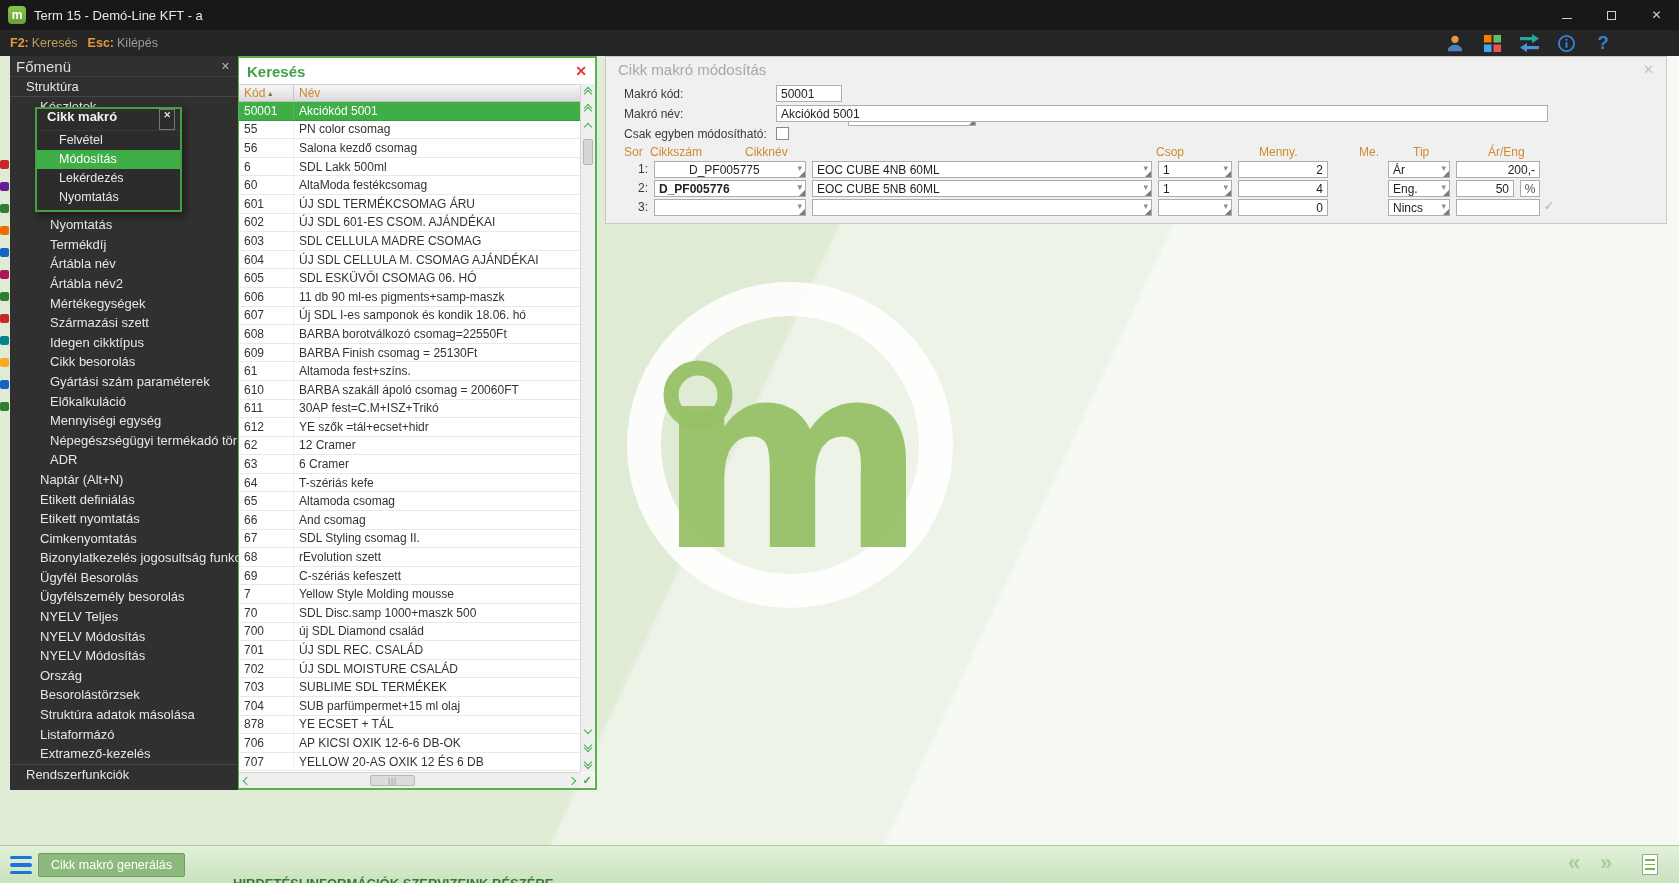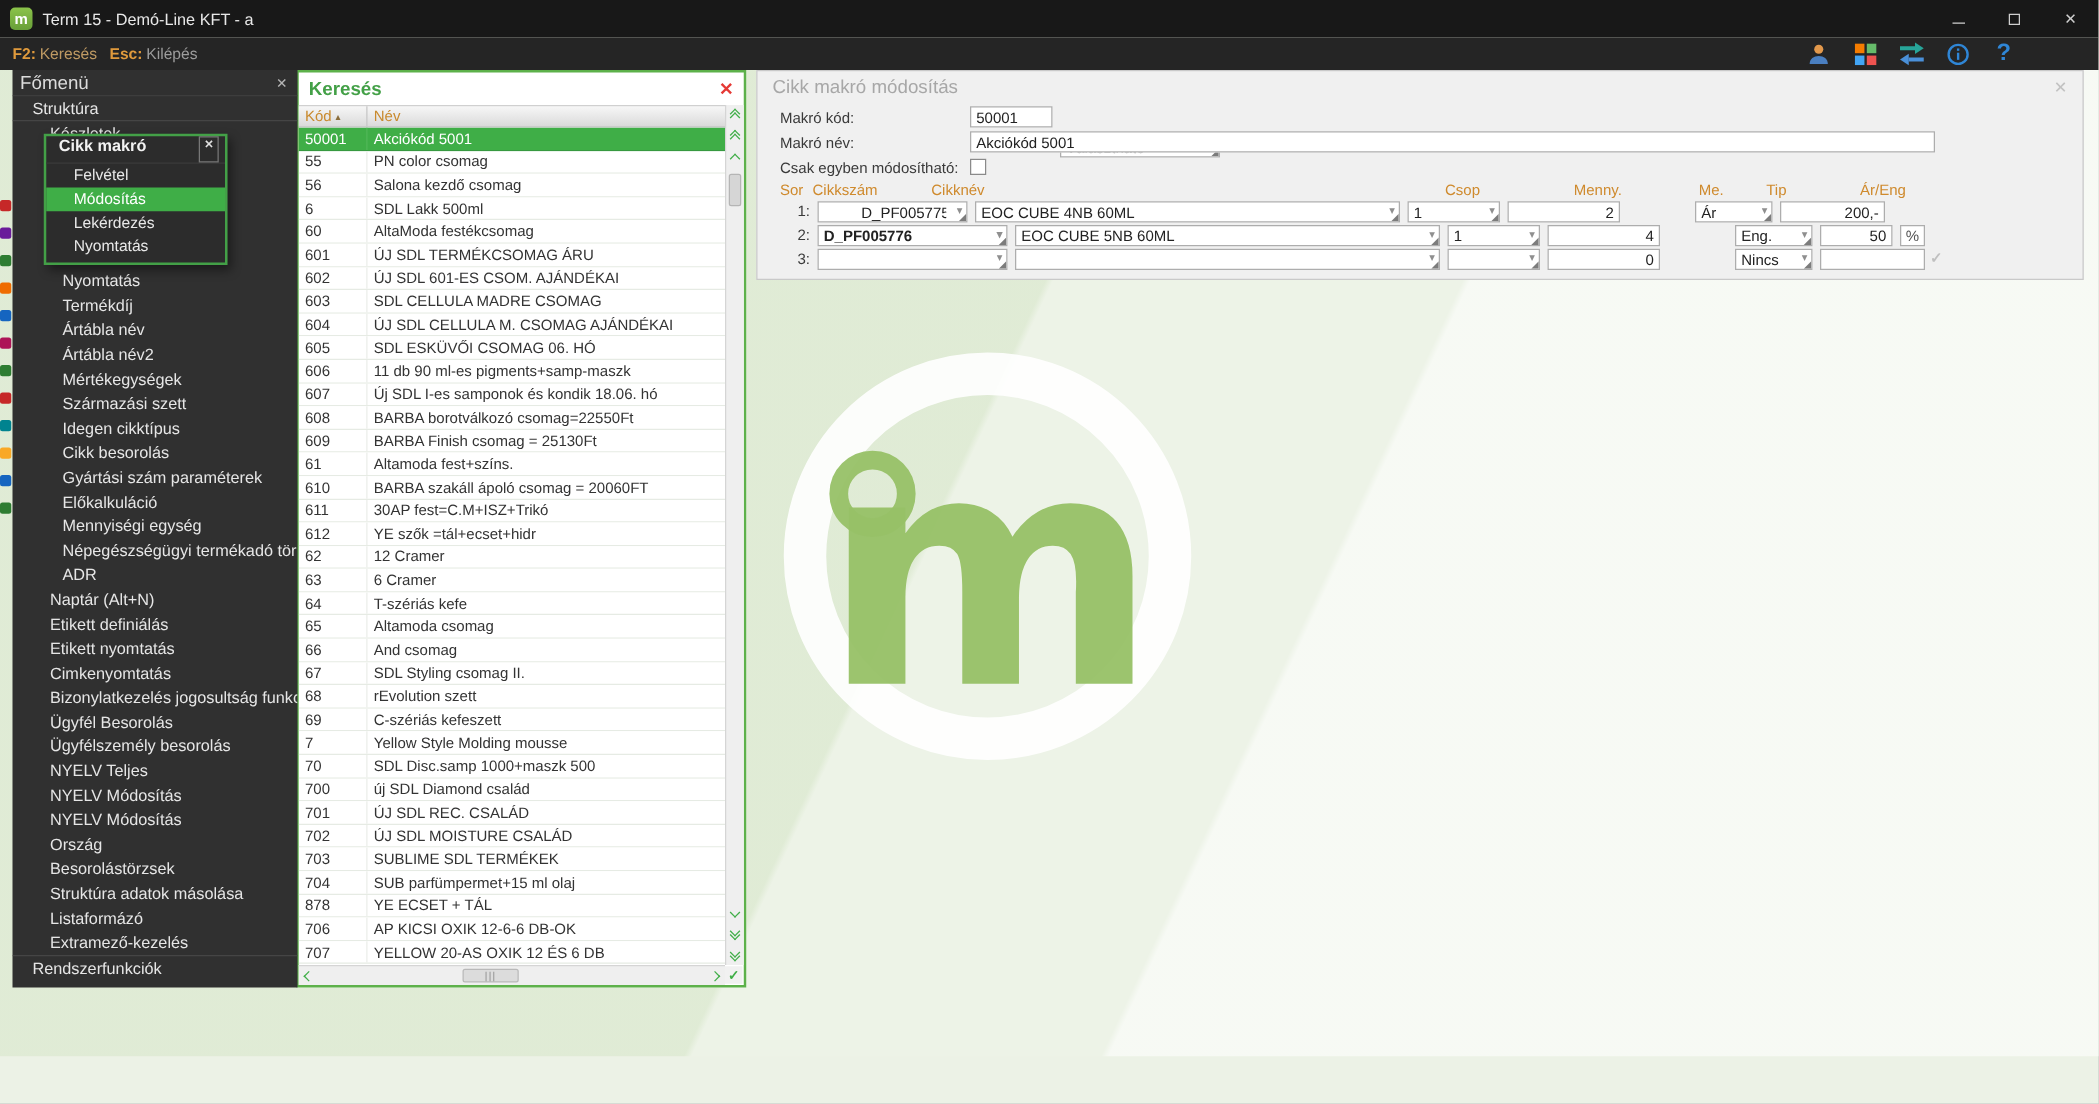--- a/index.html
+++ b/index.html
@@ -506,21 +506,21 @@
       <span style="left:550px">Csop</span>
       <span style="left:653px">Menny.</span>
       <span style="left:753px">Me.</span>
       <span style="left:807px">Tip</span>
       <span style="left:882px">Ár/Eng</span>
     </div>
 
     <div class="grows">
         <div class="grow">
           <div class="gsor">1:</div>
-          <div class="combo" style="width: 120px; padding-left: 34px;">
+          <div class="combo" style="width: 152px; padding-left: 34px;">
             <span class="cval">D_PF005775</span>
             <span class="arr">▾</span>
             <i class="grab"></i>
           </div>
           <div class="combo" style="width: 340px;">
             <span class="cval">EOC CUBE 4NB 60ML</span>
             <span class="arr">▾</span>
             <i class="grab"></i>
           </div>
           <div class="combo" style="width: 74px;">
@@ -587,14 +587,30 @@
             <span class="cval">Nincs</span>
             <span class="arr">▾</span>
             <i class="grab"></i>
           </div>
           <div class="tin r" style="width: 84px;"></div>
         </div>
       </div>
     <div class="fp-check">✓</div>
   </div>
 
+  <div class="bottombar">
+    <div class="hamburger">
+        <i></i>
+        <i></i>
+        <i></i>
+      </div>
+    <div class="gen-btn">Cikk makró generálás</div>
+    <div class="ticker">HIRDETÉSI INFORMÁCIÓK SZERVIZEINK RÉSZÉRE</div>
+    <div class="nav-prev">«</div>
+    <div class="nav-next">»</div>
+    <div class="doc-icon">
+        <i></i>
+        <i></i>
+        <i></i>
+      </div>
+  </div>
 
 </div>
 
 </body></html>

